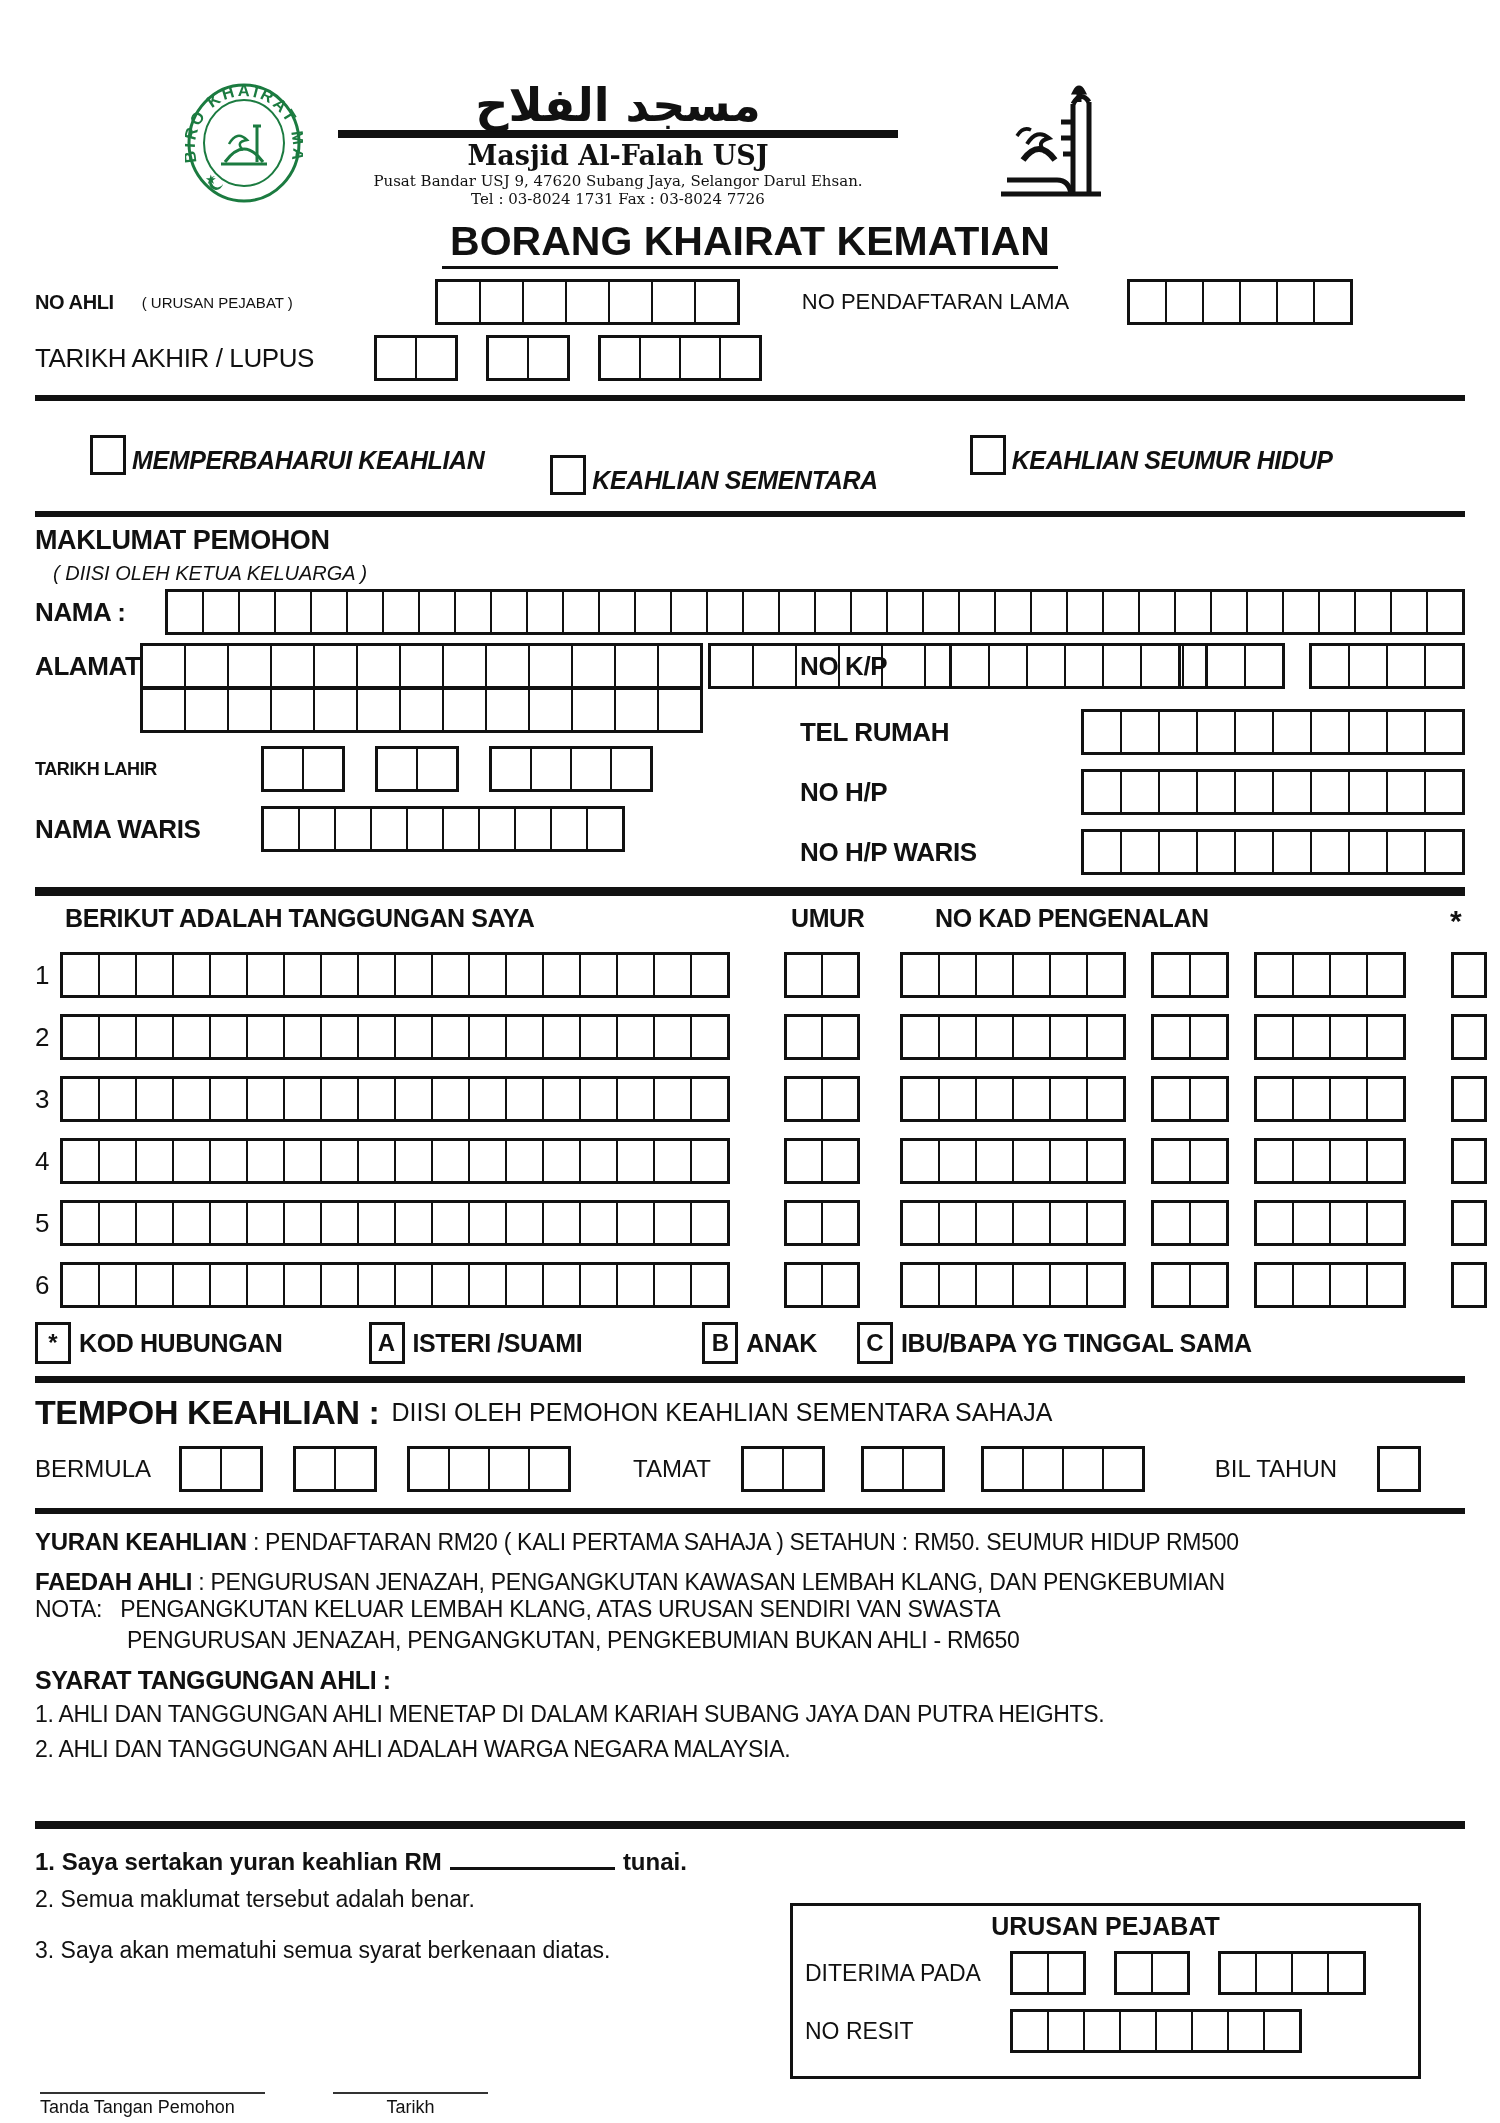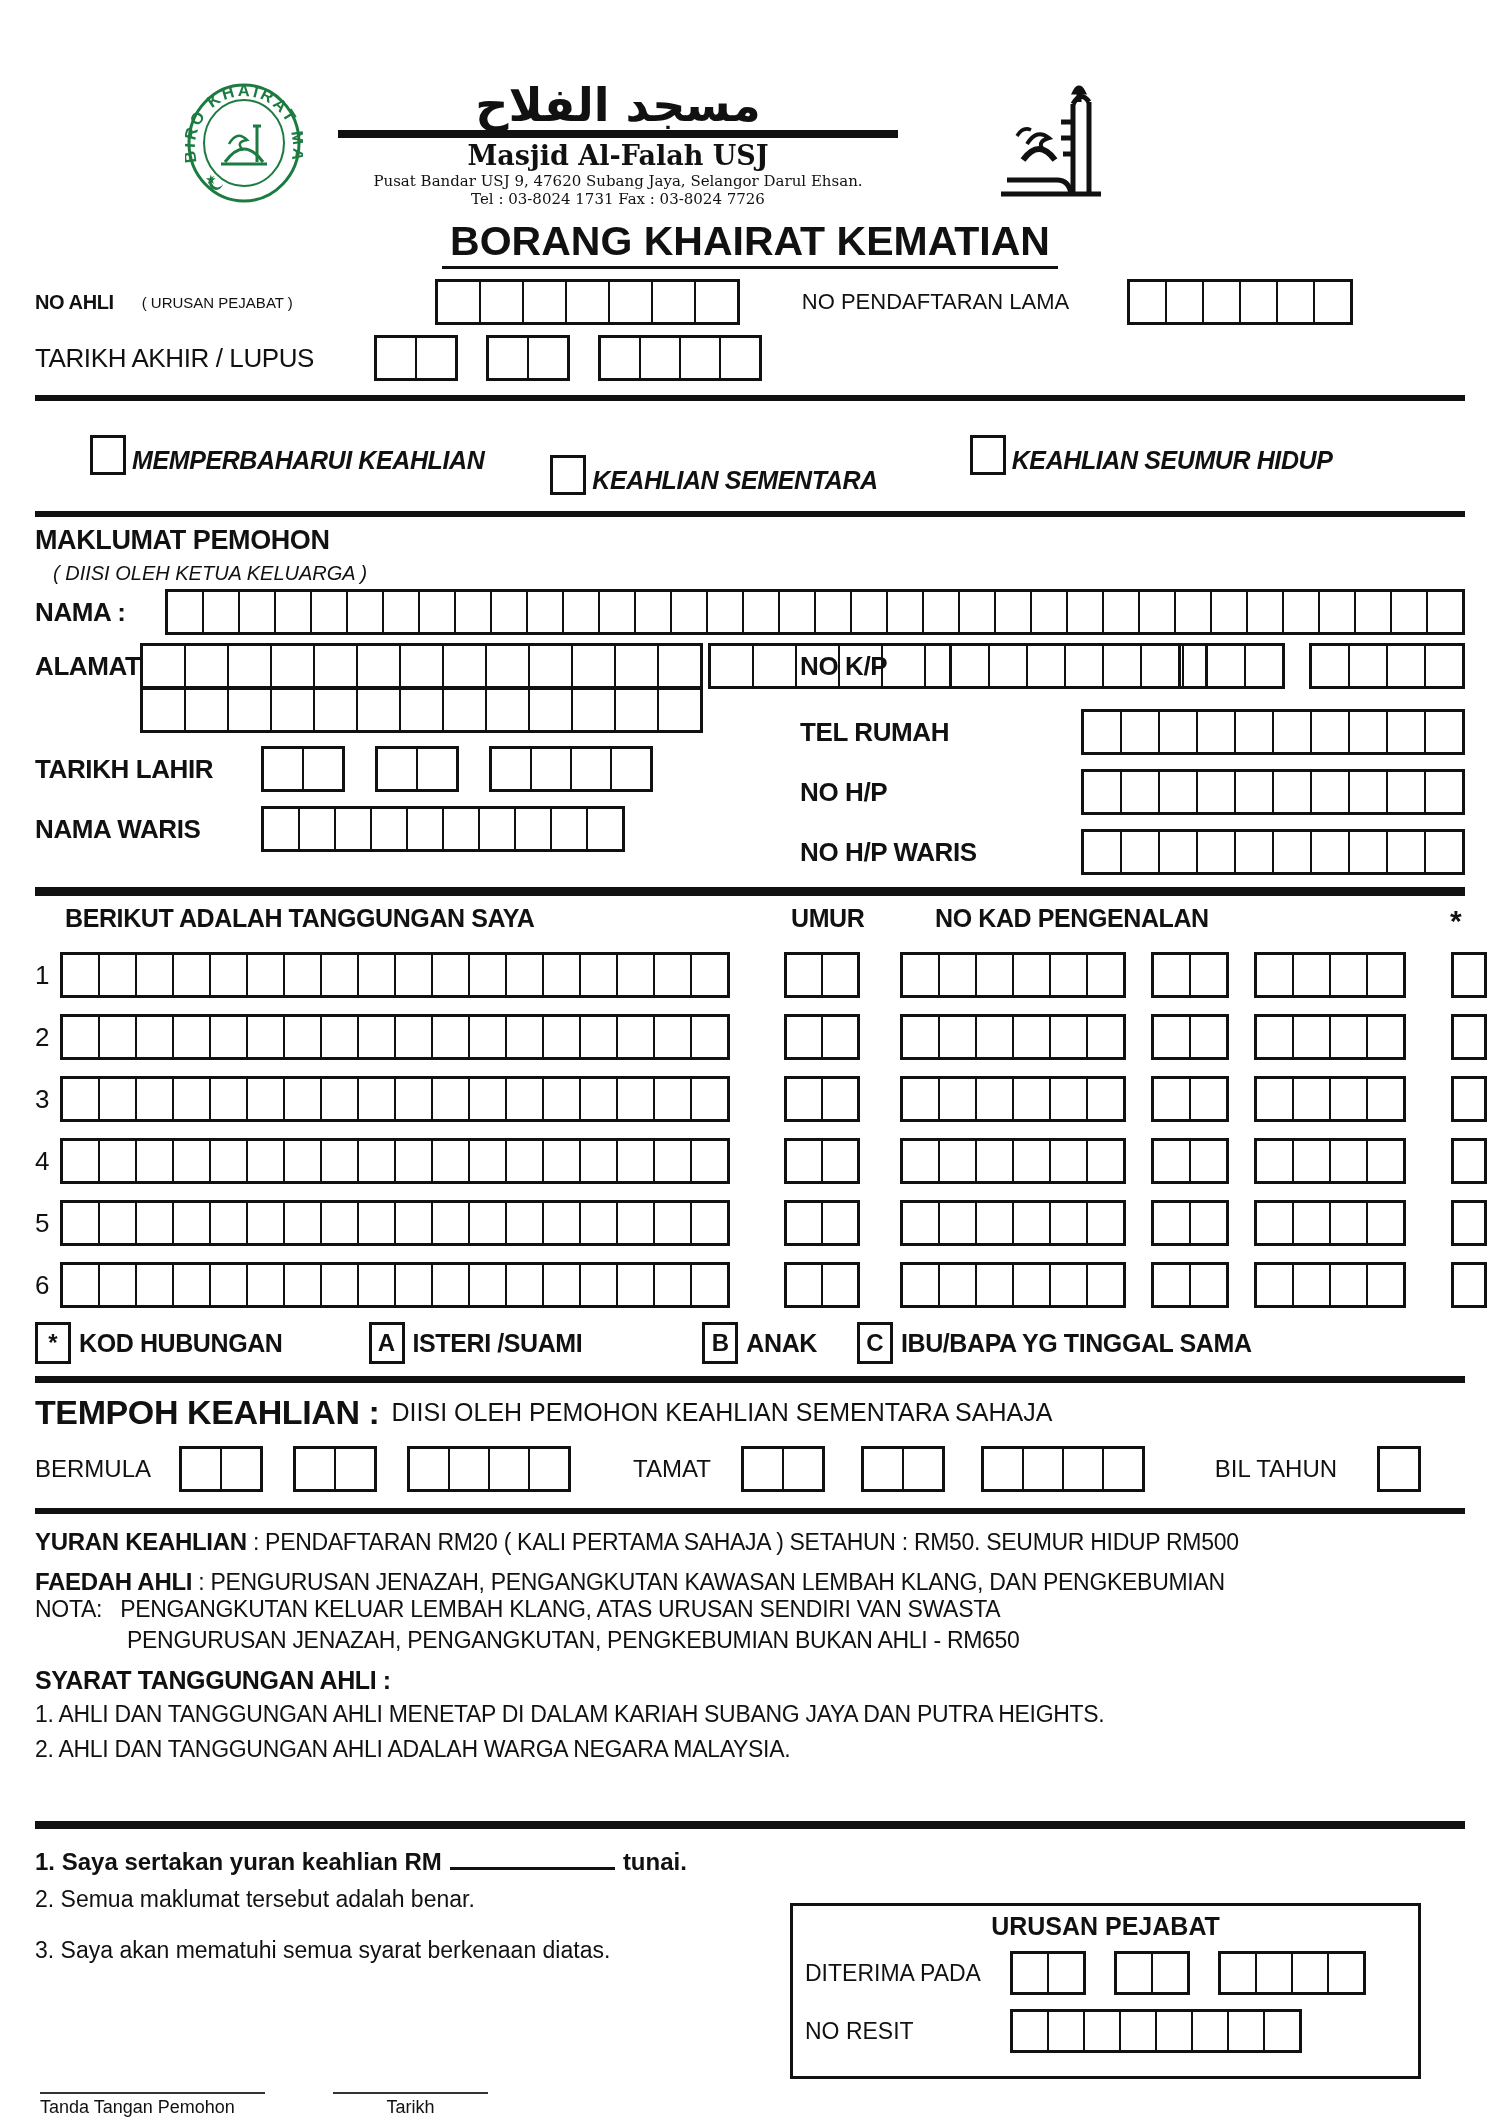--- a/index.html
+++ b/index.html
@@ -306,21 +306,21 @@
               <span class="boxcell"></span>
               <span class="boxcell"></span>
               <span class="boxcell"></span>
               <span class="boxcell"></span>
               <span class="boxcell"></span>
             </span>
           </div>
       </span>
     </div>
     <div class="row" style="margin-top:12px;">
-      <span class="lbl" style="font-size:26px; width:216px;">TARIKH LAHIR</span>
+      <span class="lbl" style="font-size:18px; width:216px;">TARIKH LAHIR</span>
       <span class="box-set g-date" style="--bgap:30px; margin-left:10px;">
           <span class="boxgroup">
             <span class="boxcell"></span>
             <span class="boxcell"></span>
           </span>
           <span class="boxgroup">
             <span class="boxcell"></span>
             <span class="boxcell"></span>
           </span>
           <span class="boxgroup">

